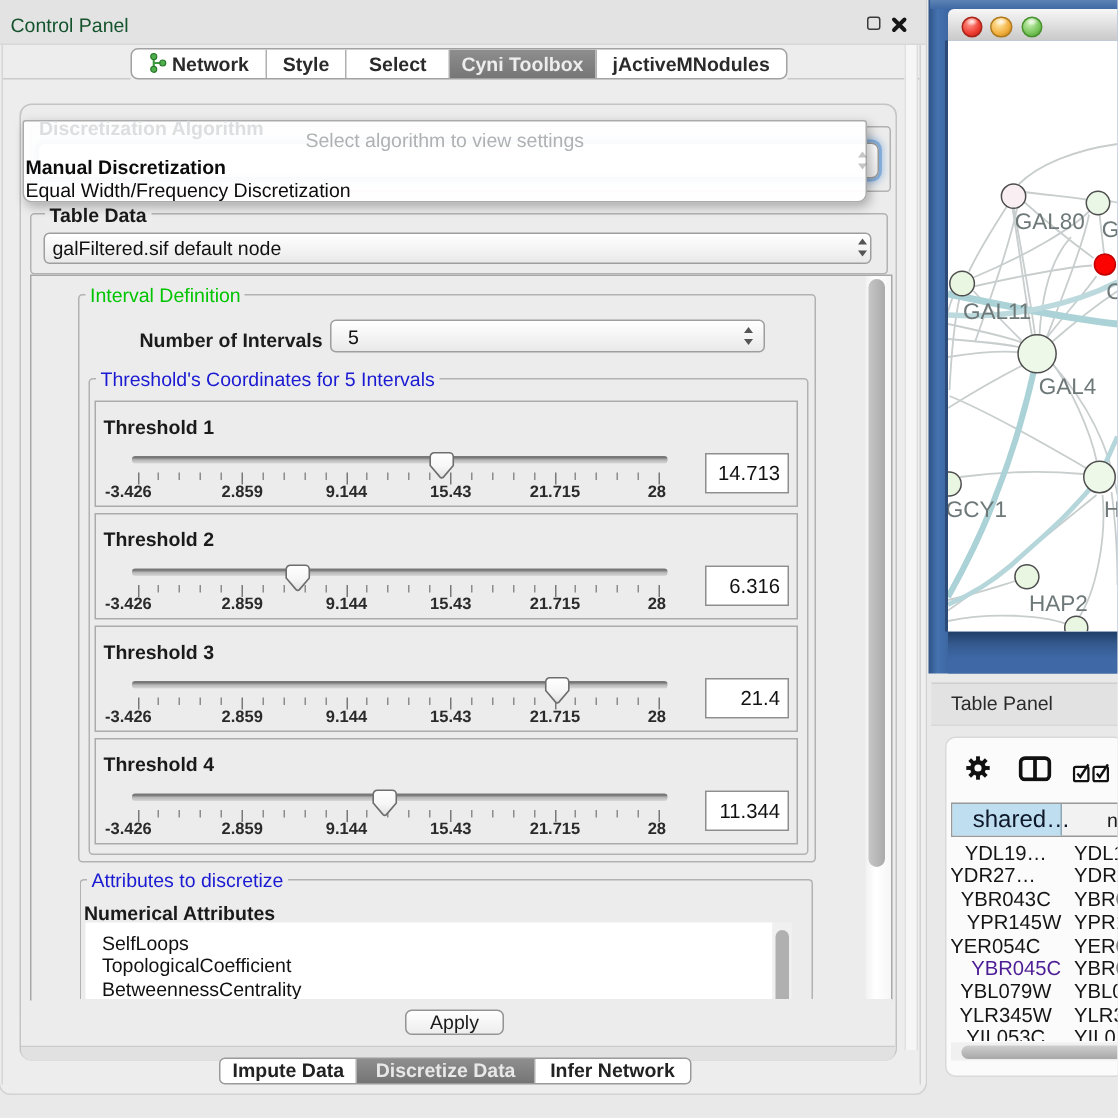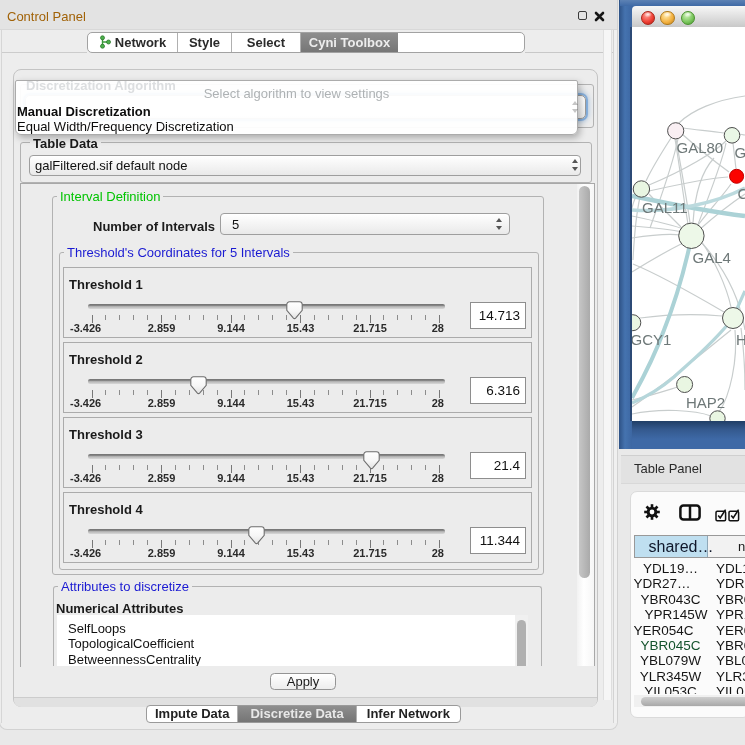--- a/index.html
+++ b/index.html
@@ -7,37 +7,38 @@
 .grp{border:1px solid #b2b2b2;border-radius:3px}
 .grplab{position:absolute;background:#ececec;padding:0 3px;line-height:13px;font-size:13px;white-space:nowrap}
 .tseg{display:inline-block;height:100%;text-align:center;box-sizing:border-box}
 </style></head><body>
 
 <div class="a" style="left:0;top:0;width:617px;height:729px;background:#ededed;border-radius:0 0 7px 7px;box-shadow:0 0 0 1px #d2d2d2"></div>
 <div class="a" style="left:1px;top:28px;width:1px;height:695px;background:#d6d6d6"></div>
 <div class="a" style="left:612.5px;top:28px;width:1px;height:695px;background:#d3d3d3"></div>
 <div class="a" style="left:613.5px;top:28px;width:3.5px;height:695px;background:#f0f0f0"></div>
 <div class="a" style="left:0;top:0;width:617px;height:28.5px;background:#e3e3e3;border-bottom:1px solid #d8d8d8"></div>
-<div class="a" style="left:7px;top:8.5px;font-size:13px;color:#a16207">Control Panel</div>
+<div class="a" style="left:7px;top:8.5px;font-size:13px;color:#14532d">Control Panel</div>
 <div class="a" style="left:578px;top:11px;width:7px;height:7px;border:1.6px solid #3a3a3a;border-radius:2px"></div>
 <svg class="a" style="left:594px;top:11px" width="11" height="11" viewBox="0 0 11 11">
     <path d="M2,2 L9,9 M9,2 L2,9" stroke="#161616" stroke-width="2.6" stroke-linecap="round"></path>
   </svg>
 <div class="a" style="left:525px;top:52px;width:88px;height:1px;background:#c8c8c8"></div>
 <div class="a" style="left:2px;top:52px;width:85px;height:1px;background:#cccccc"></div>
 <div class="a" style="left:87px;top:32px;width:438px;height:21px;background:#fff;border:1px solid #a2a2a2;border-radius:5px;box-sizing:border-box;overflow:hidden;display:flex">
 <div class="tseg" style="width:89px;color:#2a2a2a;font-size:13px;font-weight:bold;line-height:19px"><svg width="13" height="14" viewBox="0 0 13 14" style="vertical-align:-2px;margin-right:3px">
         <path d="M3.5,3 V11 M3.5,7 H9" stroke="#3c9a3c" stroke-width="1.4" fill="none"></path>
         <circle cx="3.5" cy="2.8" r="2" fill="#4db04d" stroke="#2c7a2c" stroke-width="0.8"></circle>
         <circle cx="9.5" cy="7" r="2" fill="#4db04d" stroke="#2c7a2c" stroke-width="0.8"></circle>
         <circle cx="3.5" cy="11.2" r="2" fill="#4db04d" stroke="#2c7a2c" stroke-width="0.8"></circle>
       </svg>Network</div>
 <div class="tseg" style="width:54px;border-left:1px solid #b0b0b0;color:#2a2a2a;font-size:13px;font-weight:bold;line-height:19px">Style</div>
 <div class="tseg" style="width:69px;border-left:1px solid #b0b0b0;color:#2a2a2a;font-size:13px;font-weight:bold;line-height:19px">Select</div>
 <div class="tseg" style="width:98px;border-left:1px solid #b0b0b0;background:linear-gradient(180deg,#8e8e8e,#767676);color:#ededed;font-size:13px;font-weight:bold;line-height:19px">Cyni Toolbox</div>
+<div class="tseg" style="width:128px;border-left:1px solid #b0b0b0;color:#2a2a2a;font-size:13px;font-weight:bold;line-height:19px">jActiveMNodules</div>
 </div>
 <div class="a" style="left:13px;top:69px;width:585px;height:638px;background:#ececec;border:1px solid #c4c4c4;border-radius:8px;box-sizing:border-box"></div>
 <div class="a" style="left:14px;top:697px;width:583px;height:9px;background:#e1e1e1;border-top:1px solid #cccccc;border-radius:0 0 7px 7px"></div>
 <div class="a grp" style="left:20px;top:84px;width:572px;height:42px"></div>
 <div class="a" style="left:25px;top:95px;width:561px;height:24px;border-radius:5px;background:linear-gradient(180deg,#fff,#ececec);border:1px solid #9a9a9a;box-shadow:0 0 0 2px rgba(96,152,212,0.6),0 0 5px 2.5px rgba(96,152,212,0.5);box-sizing:border-box"></div>
 <div class="a grp" style="left:20px;top:142px;width:570px;height:39px"></div>
 <div class="a" style="left:30px;top:136px;background:#ededed;padding:0 3px;font-size:13px;font-weight:bold;color:#1a1a1a">Table Data</div>
 <div class="a cb" style="left:29px;top:155px;width:552px;height:21px;box-sizing:border-box"></div>
 <div class="a" style="left:35px;top:158px;font-size:13px;color:#111">galFiltered.sif default node</div>
 <svg class="a" style="left:570.5px;top:158px" width="8" height="14" viewBox="0 0 8 14">
@@ -366,21 +367,21 @@
 <div style="position:absolute;left:0;top:2.0px;width:74px;text-align:center;font-size:13.5px;color:#151515">YDL19…</div>
 <div style="position:absolute;left:82.5px;top:2.0px;font-size:13.5px;color:#151515;white-space:nowrap">YDL1</div>
 <div style="position:absolute;left:0;top:17.4px;width:74px;text-align:left;font-size:13.5px;color:#151515">YDR27…</div>
 <div style="position:absolute;left:82.5px;top:17.4px;font-size:13.5px;color:#151515;white-space:nowrap">YDR2</div>
 <div style="position:absolute;left:0;top:32.8px;width:74px;text-align:center;font-size:13.5px;color:#151515">YBR043C</div>
 <div style="position:absolute;left:82.5px;top:32.8px;font-size:13.5px;color:#151515;white-space:nowrap">YBR0</div>
 <div style="position:absolute;left:0;top:48.2px;width:74px;text-align:right;font-size:13.5px;color:#151515">YPR145W</div>
 <div style="position:absolute;left:82.5px;top:48.2px;font-size:13.5px;color:#151515;white-space:nowrap">YPR1</div>
 <div style="position:absolute;left:0;top:63.6px;width:74px;font-size:13.5px;color:#151515">YER054C</div>
 <div style="position:absolute;left:82.5px;top:63.6px;font-size:13.5px;color:#151515;white-space:nowrap">YER0</div>
-<div style="position:absolute;left:0;top:79.0px;width:74px;text-align:center;font-size:13.5px;color:#14532d">YBR045C</div>
+<div style="position:absolute;left:0;top:79.0px;width:74px;text-align:right;font-size:13.5px;color:#4c1d95">YBR045C</div>
 <div style="position:absolute;left:82.5px;top:79.0px;font-size:13.5px;color:#151515;white-space:nowrap">YBR0</div>
 <div style="position:absolute;left:0;top:94.4px;width:74px;text-align:center;font-size:13.5px;color:#151515">YBL079W</div>
 <div style="position:absolute;left:82.5px;top:94.4px;font-size:13.5px;color:#151515;white-space:nowrap">YBL0</div>
 <div style="position:absolute;left:0;top:109.8px;width:74px;text-align:center;font-size:13.5px;color:#151515">YLR345W</div>
 <div style="position:absolute;left:82.5px;top:109.8px;font-size:13.5px;color:#151515;white-space:nowrap">YLR3</div>
 <div style="position:absolute;left:0;top:125.2px;width:74px;text-align:center;font-size:13.5px;color:#151515">YIL053C</div>
 <div style="position:absolute;left:82.5px;top:125.2px;font-size:13.5px;color:#151515;white-space:nowrap">YIL0</div>
 </div>
 <div class="a" style="left:633.5px;top:695px;width:112px;height:12px;background:#f0f0f0"></div>
 <div class="a" style="left:641px;top:697px;width:104px;height:9px;border-radius:4.5px 0 0 4.5px;background:linear-gradient(180deg,#cfcfcf,#a8a8a8)"></div>

